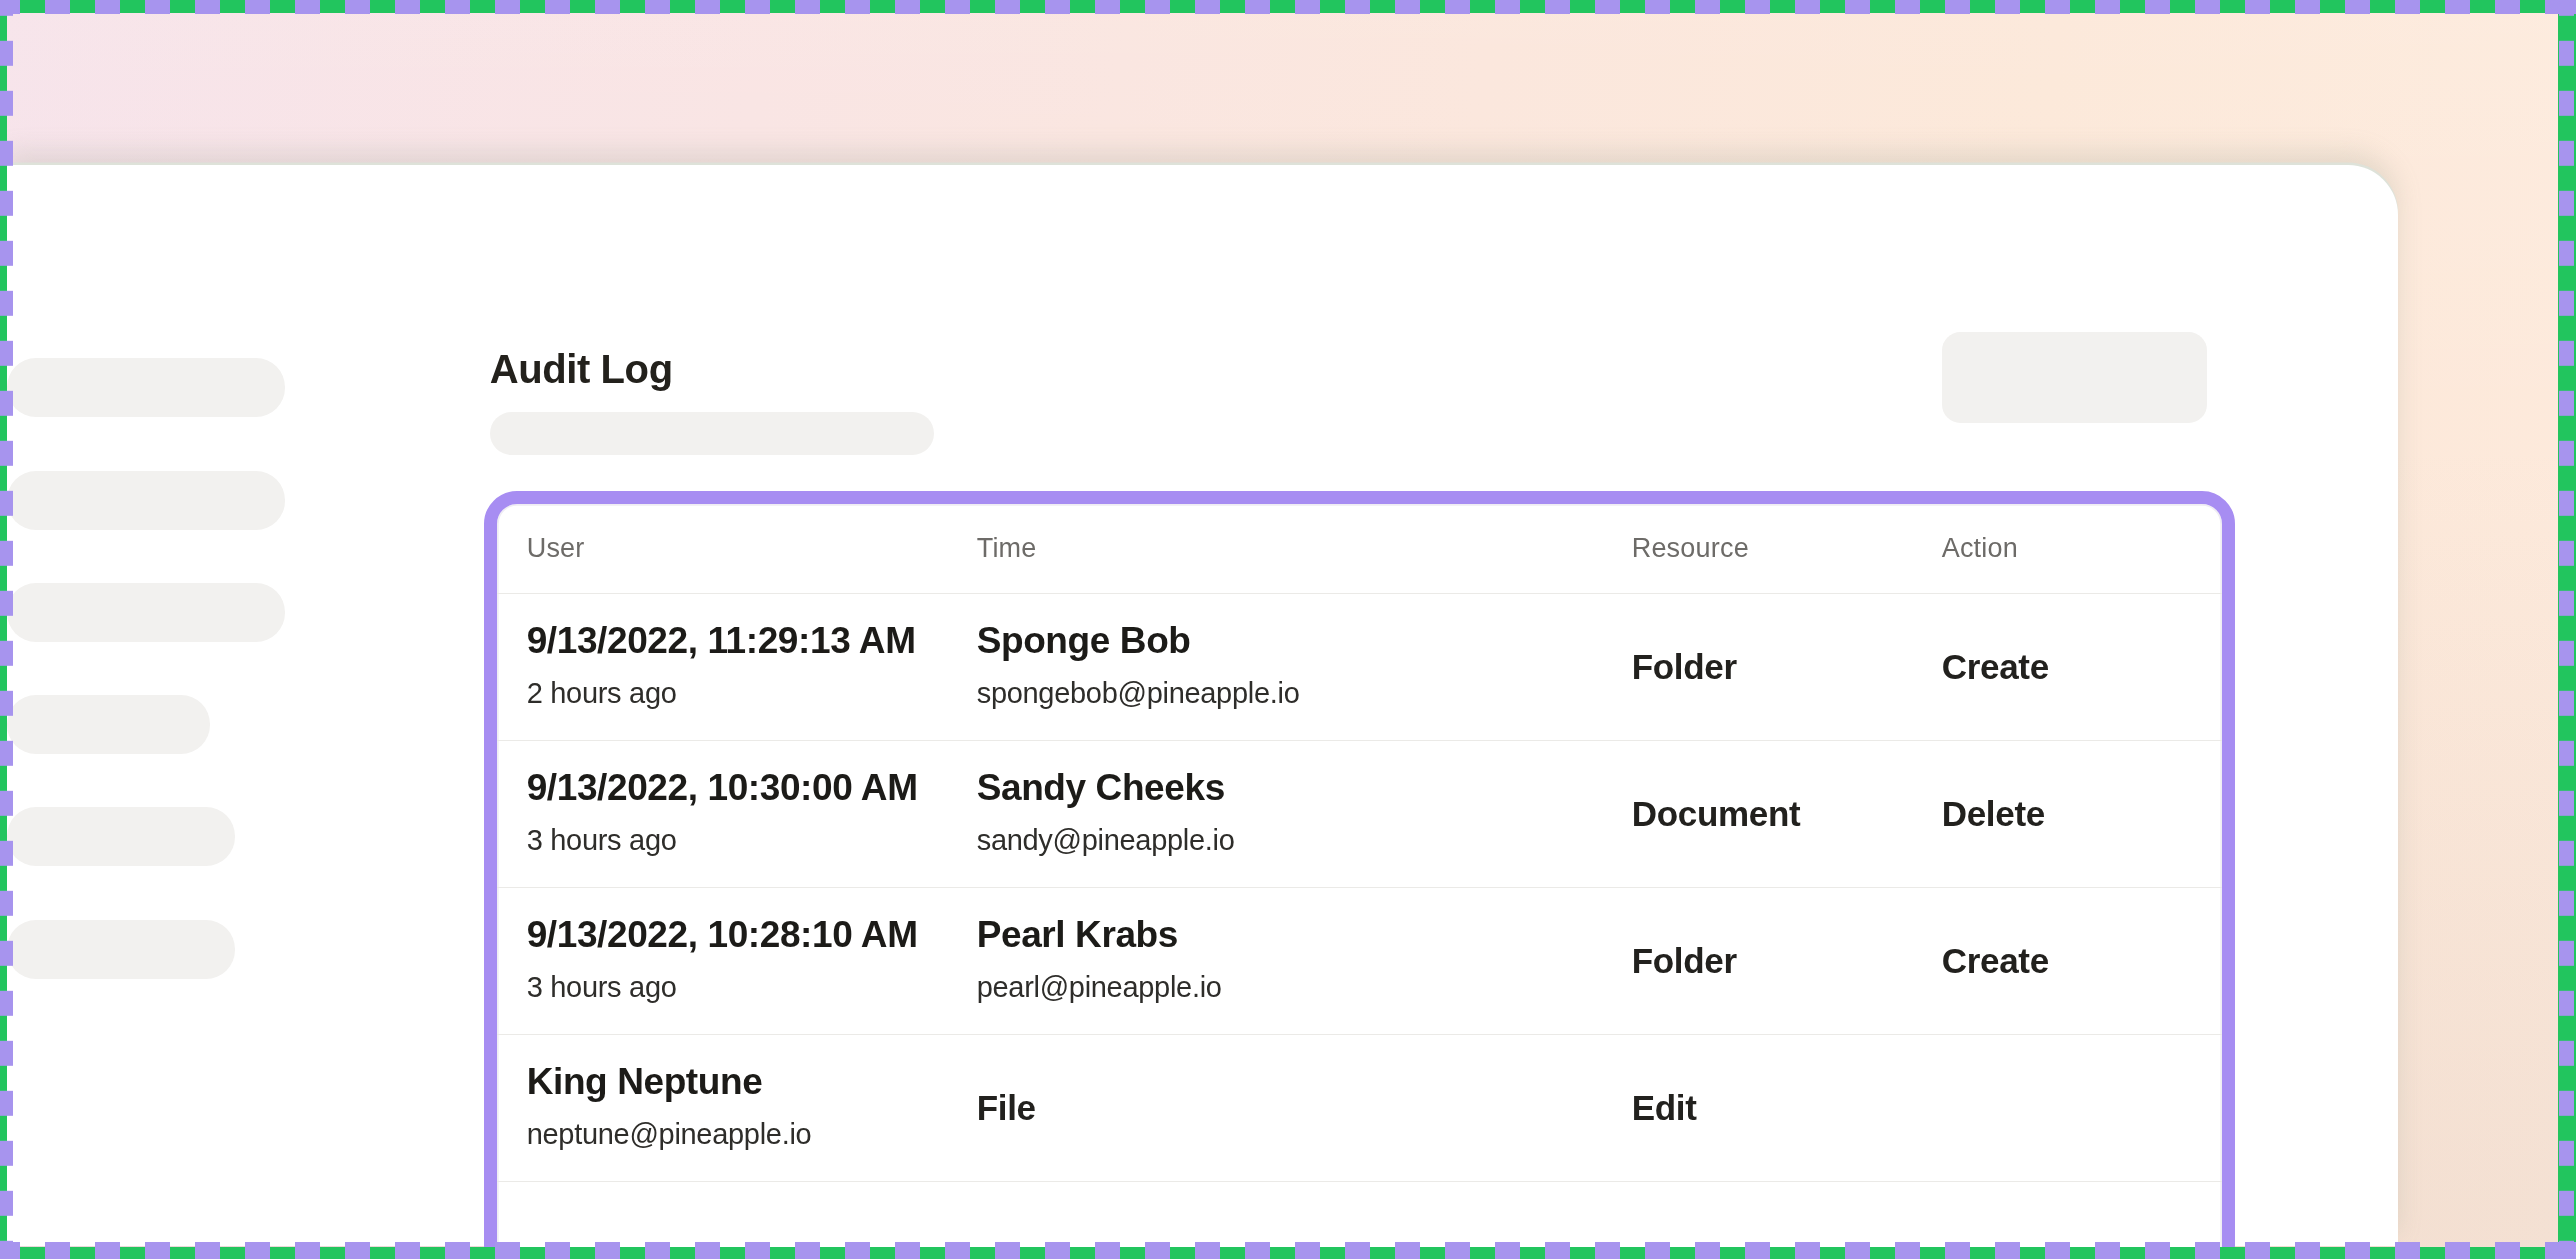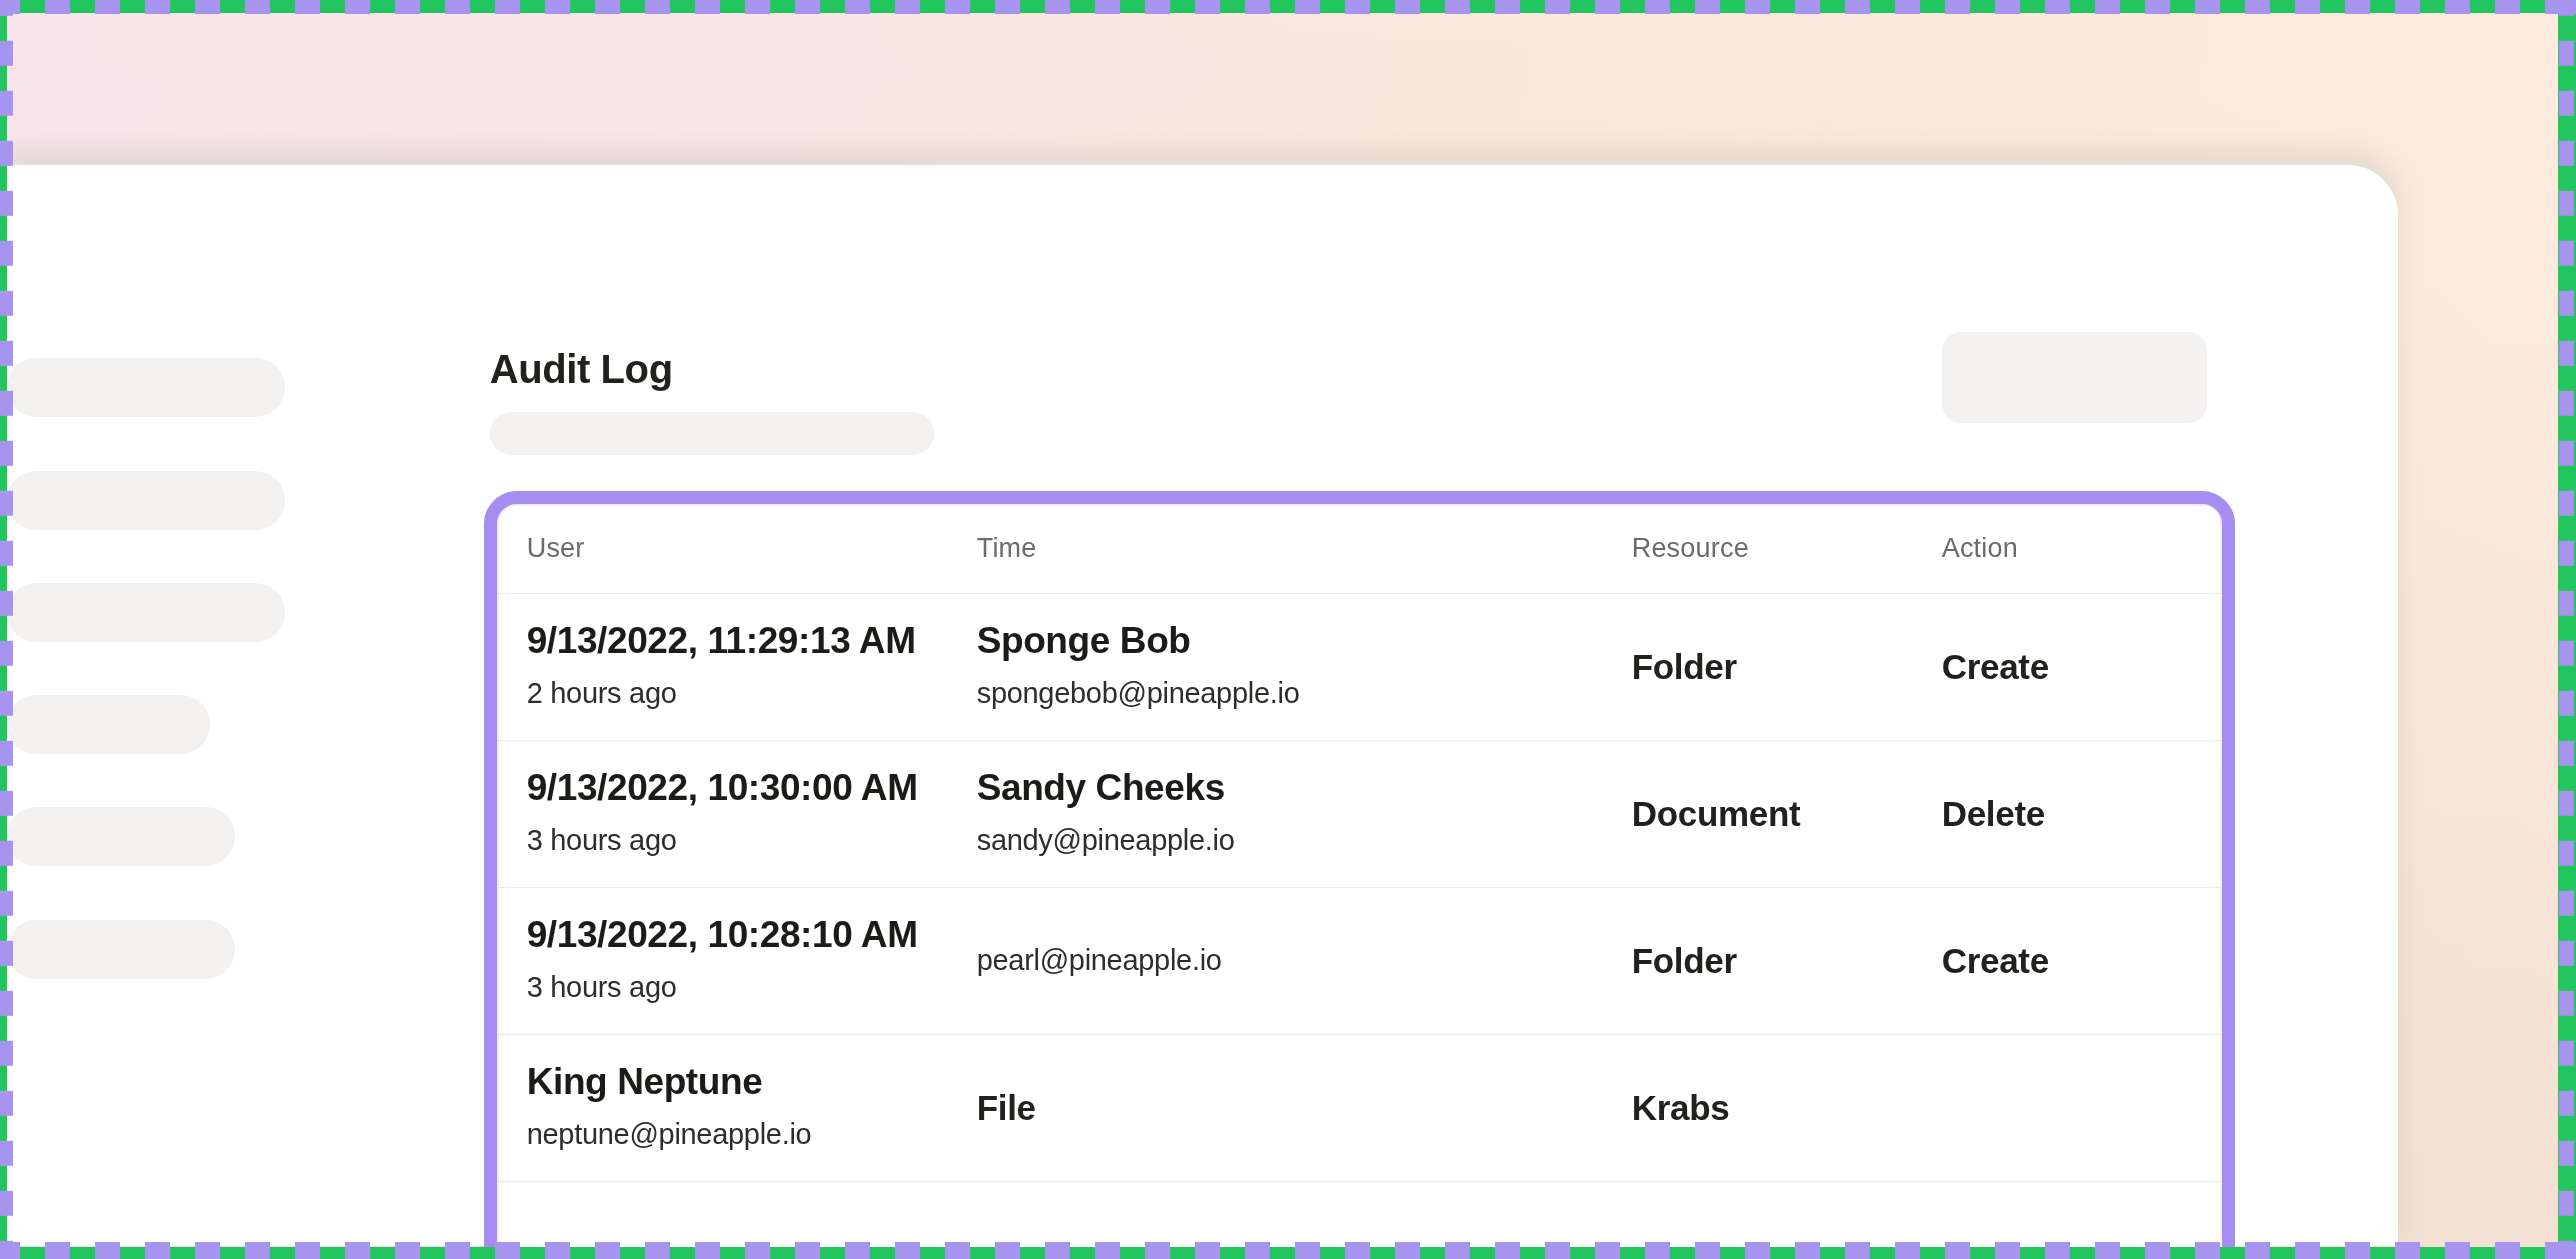--- a/index.html
+++ b/index.html
@@ -163,33 +163,34 @@
         <div class="cell-plain">Document</div>
         <div class="cell-plain">Delete</div>
       </div>
 
       <div class="t-grid t-row">
         <div class="cell-stack">
           <span class="line-primary">9/13/2022, 10:28:10 AM</span>
           <span class="line-secondary">3 hours ago</span>
         </div>
         <div class="cell-stack">
+          <span class="line-primary">Pearl Krabs</span>
           <span class="line-secondary">pearl@pineapple.io</span>
         </div>
         <div class="cell-plain">Folder</div>
         <div class="cell-plain">Create</div>
       </div>
 
       <div class="t-grid t-row">
         <div class="cell-stack">
           <span class="line-primary">King Neptune</span>
           <span class="line-secondary">neptune@pineapple.io</span>
         </div>
         <div class="cell-plain">File</div>
-        <div class="cell-plain">Krabs</div>
+        <div class="cell-plain">Edit</div>
       </div>
 
       <div class="t-row-empty"></div>
 
     </div>
 
   </div>
 
   <div class="dash dash-top"></div>
   <div class="dash dash-bottom"></div>

